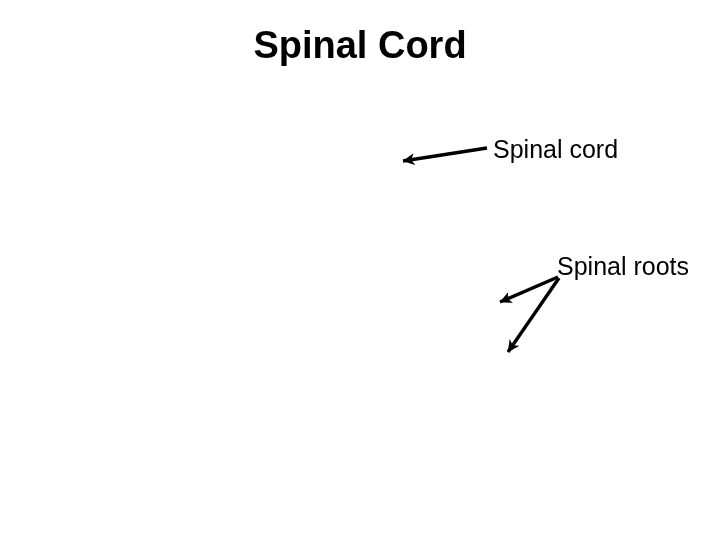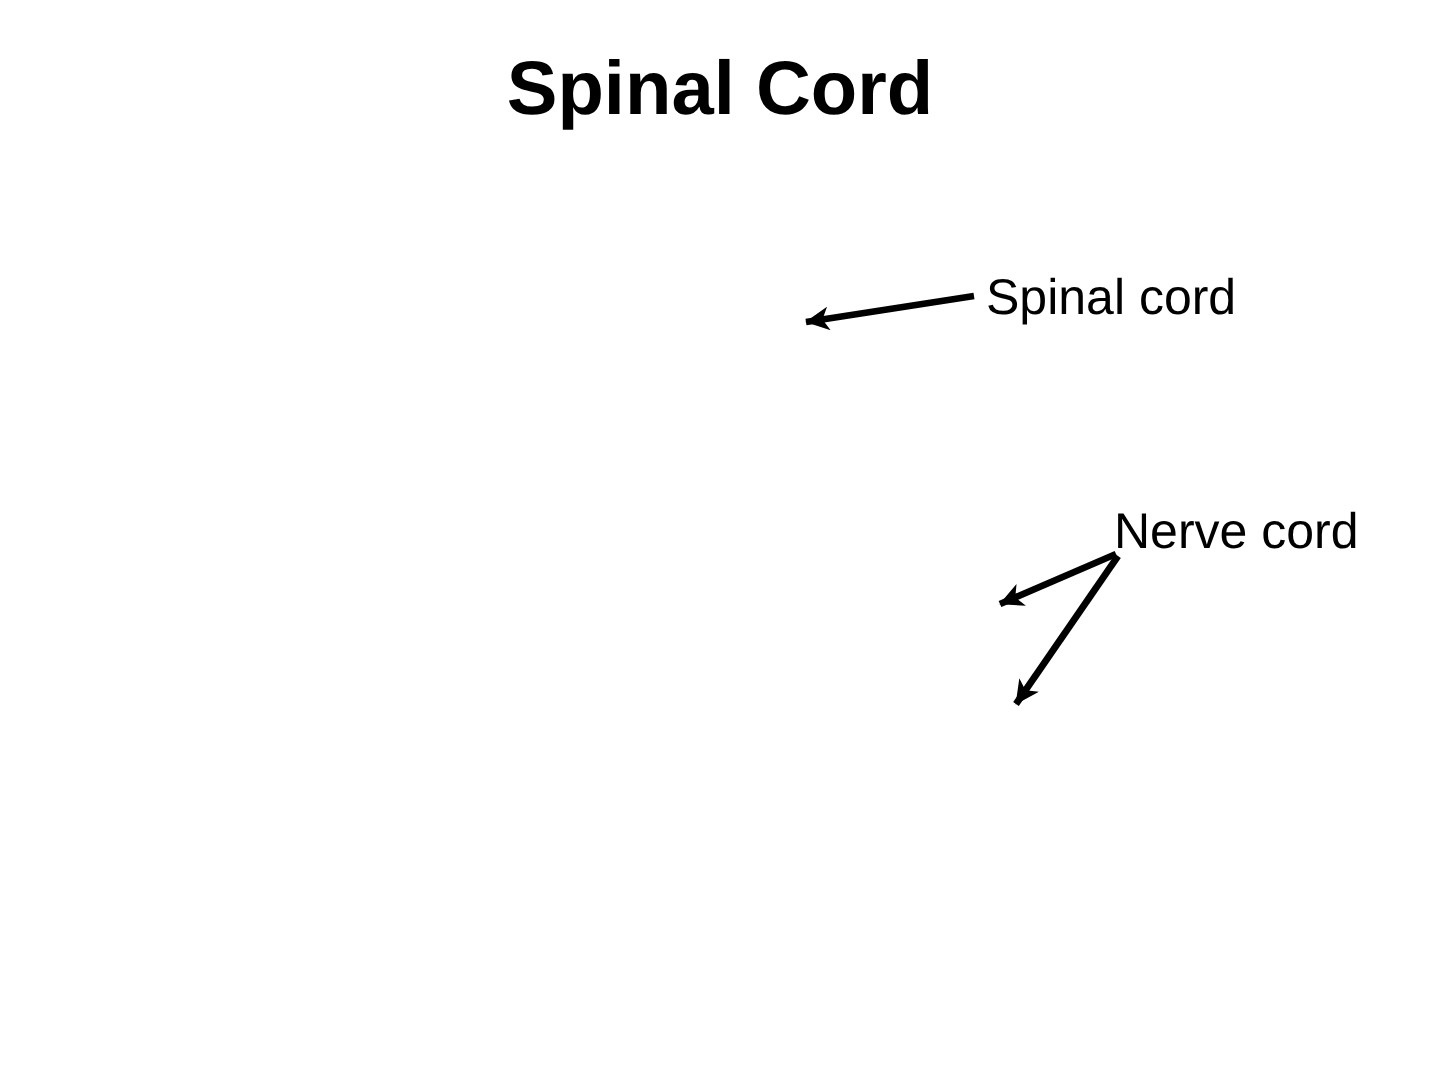--- a/index.html
+++ b/index.html
@@ -54,21 +54,21 @@
 </style>
 </head>
 <body>
 
 <div class="slide">
 
   <div class="slide-title">Spinal Cord</div>
 
   <div class="callout-label label-spinal-cord">Spinal cord</div>
 
-  <div class="callout-label label-nerve-roots">Nerve cord</div>
+  <div class="callout-label label-nerve-roots">Spinal roots</div>
 
   <svg class="arrows-overlay" viewBox="0 0 720 540" xmlns="http://www.w3.org/2000/svg">
     <defs>
       <marker id="arrowhead" markerWidth="5" markerHeight="4" refX="3.4" refY="1.75" orient="auto" markerUnits="strokeWidth">
         <path d="M0,0 L3.5,1.75 L0,3.5 L0.95,1.75 Z" fill="#000000"></path>
       </marker>
     </defs>
   <line x1="487" y1="148" x2="403" y2="161" stroke="#000000" stroke-width="3.4" marker-end="url(#arrowhead)"></line>
       <line x1="558" y1="277" x2="500" y2="302" stroke="#000000" stroke-width="3.4" marker-end="url(#arrowhead)"></line>
       <line x1="559" y1="278" x2="508" y2="352" stroke="#000000" stroke-width="3.4" marker-end="url(#arrowhead)"></line>

